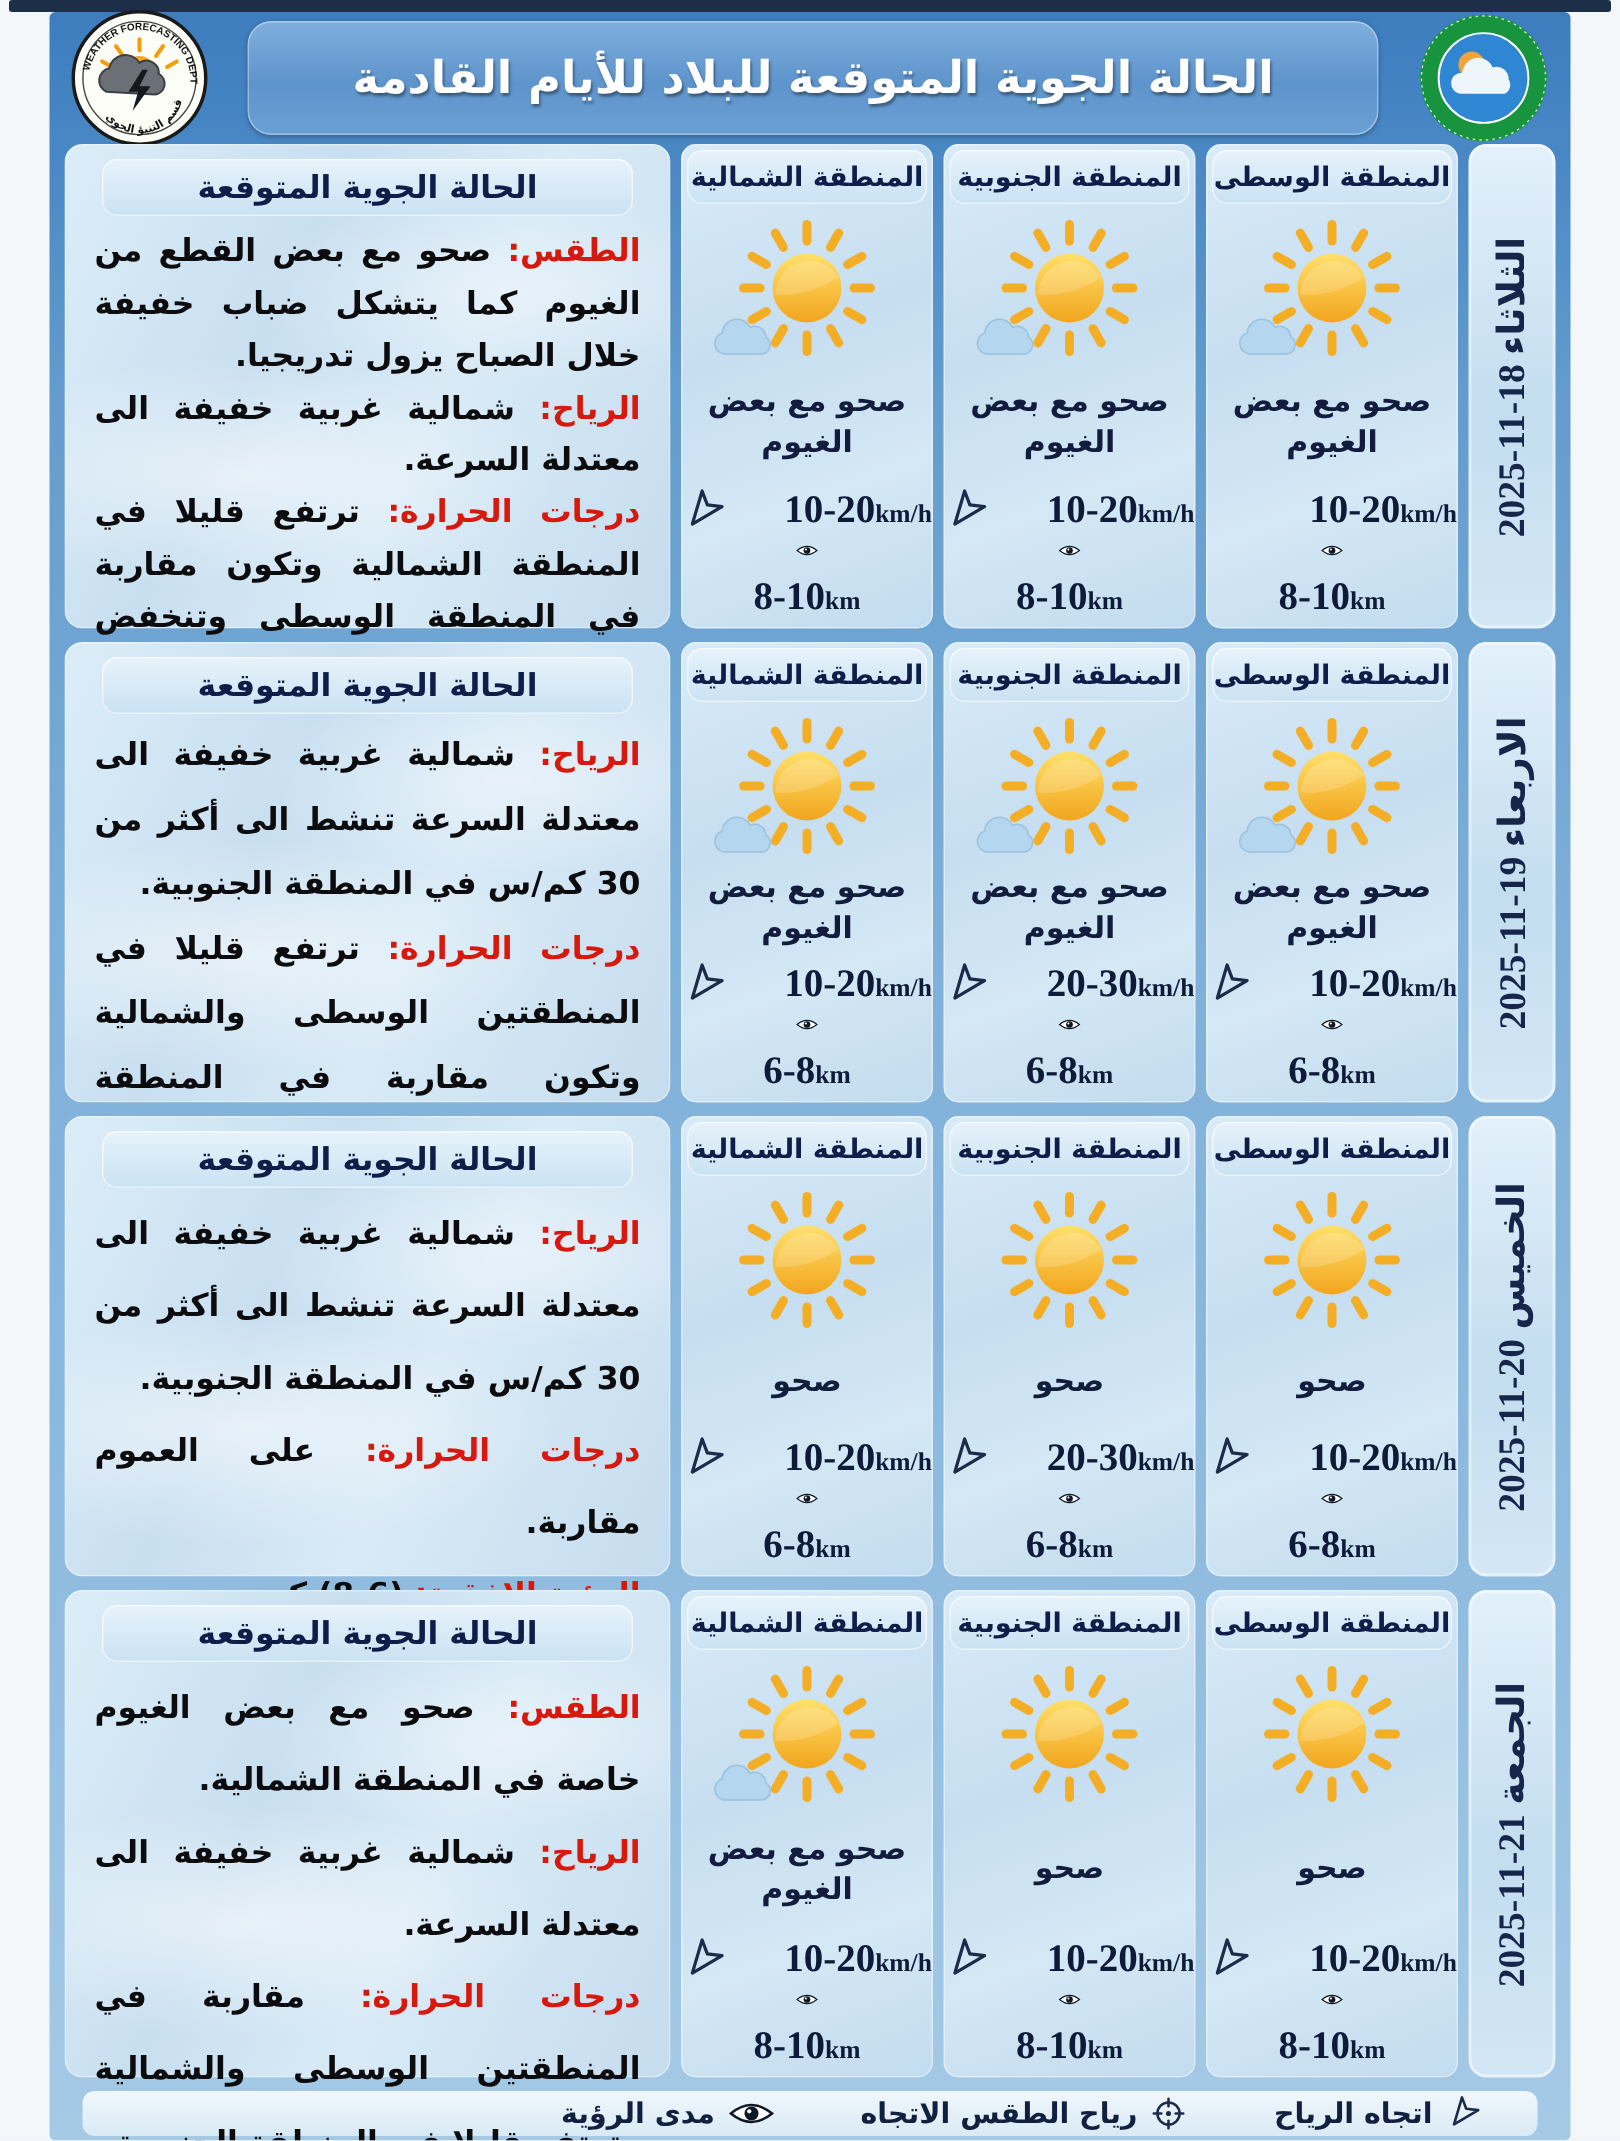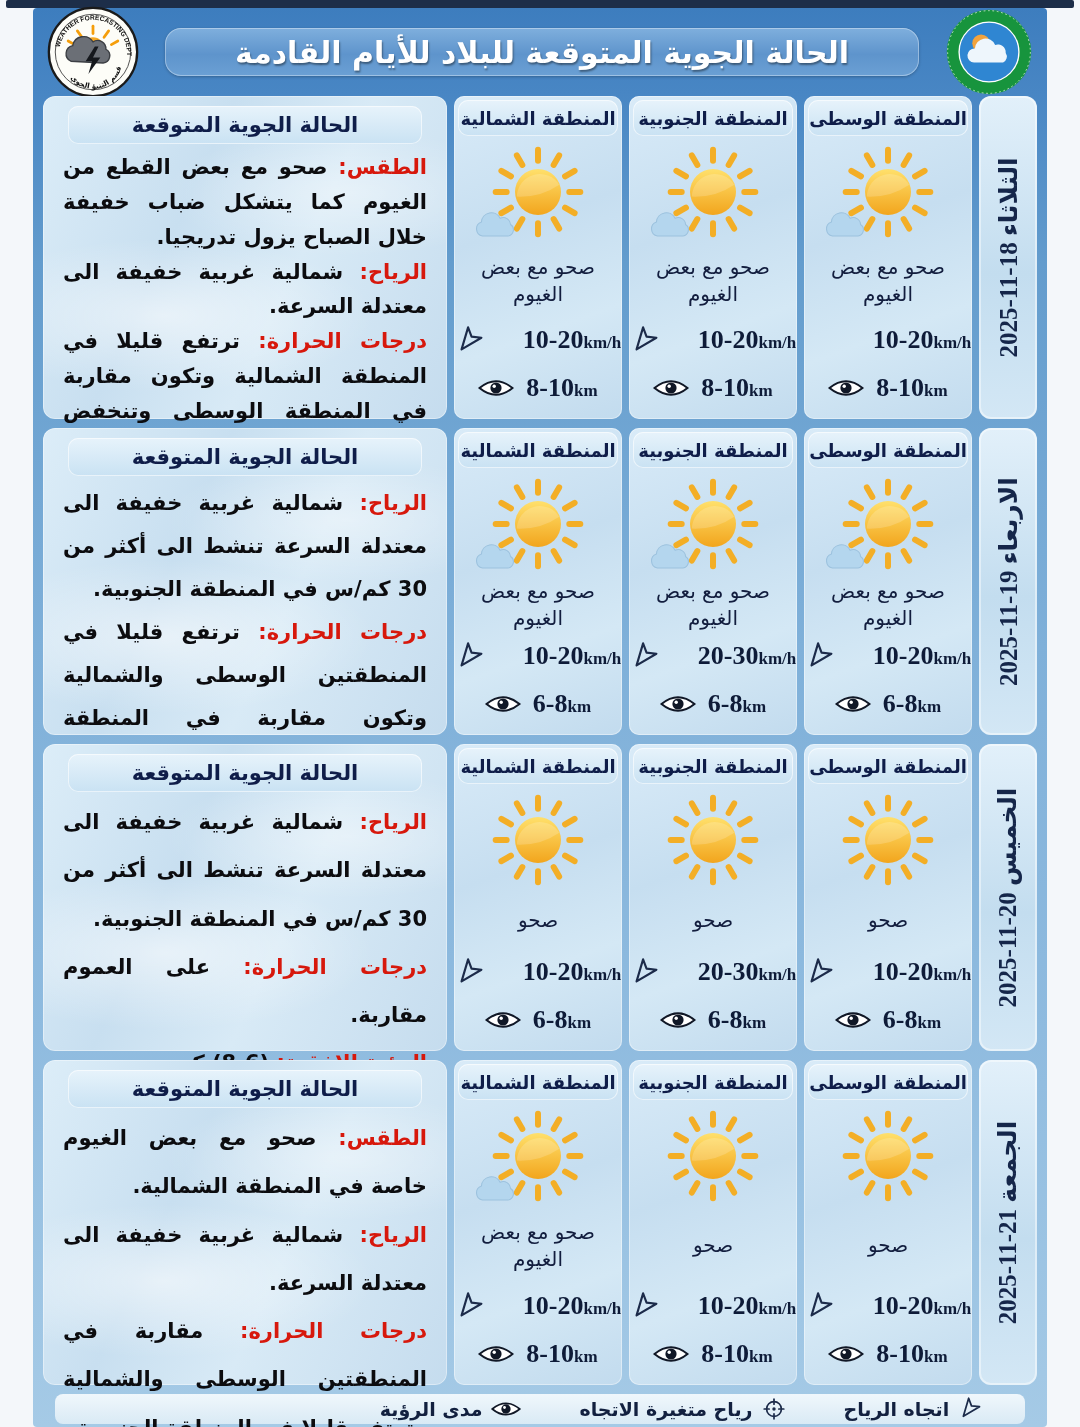--- a/index.html
+++ b/index.html
@@ -5,21 +5,21 @@
   html,body{margin:0;padding:0;}
   body{background:#eef2f6;font-family:"DejaVu Sans",sans-serif;}
   .page{position:relative;width:1080px;height:1427px;background:#f4f7fa;overflow:hidden;margin:0 auto;}
   .top-strip{position:absolute;top:0;left:6px;right:6px;height:8px;background:#1d2e49;border-radius:2px;}
   .frame{position:absolute;top:8px;left:33px;width:1014px;height:1419px;border-radius:4px;
     background:linear-gradient(180deg,#3d7dbe 0%,#4886c4 6%,#639ccd 18%,#7fb0d9 45%,#8fbbdf 72%,#a5cae6 100%);
     box-sizing:border-box;padding:0 10px;}
   
   .title-bar{height:88px;display:flex;align-items:center;justify-content:space-between;padding:0 4px;direction:ltr;}
   .logo{flex:none;}
-  .title-box{flex:1;margin:0 26px;height:48px;border-radius:16px;
+  .title-box{flex:1;margin:0 26px;height:76px;border-radius:16px;
     background:linear-gradient(180deg,#7fafdd 0%,#5e94cc 55%,#6ba0d4 100%);
     box-shadow:inset 0 0 0 1px rgba(255,255,255,.35),0 1px 3px rgba(0,0,0,.25);
     display:flex;align-items:center;justify-content:center;text-align:right;}
   .title-box span{color:#fff;font-weight:bold;font-size:30px;text-shadow:1px 2px 2px rgba(0,0,0,.4);}
   
   .day-row{display:flex;direction:rtl;gap:7px;margin-bottom:9px;}
   .day-0{height:323px;}.day-1{height:307px;}.day-2{height:307px;}.day-3{height:325px;}
   .date-tab{flex:none;width:58px;border-radius:12px;
     background:linear-gradient(180deg,#e2f0fa 0%,#c3ddef 55%,#d3e7f5 100%);
     box-shadow:inset 0 0 0 2px rgba(255,255,255,.45);
@@ -31,24 +31,24 @@
     box-shadow:inset 0 0 0 1px rgba(255,255,255,.4);}
   .card-header{flex:none;margin:4px;height:36px;border-radius:10px;
     background:linear-gradient(180deg,#e7f3fb 0%,#c9e2f3 100%);
     box-shadow:inset 0 0 0 1px rgba(255,255,255,.6);
     display:flex;align-items:center;justify-content:center;}
   .card-header span{font-weight:bold;font-size:18px;color:#0f1d49;white-space:nowrap;}
   .icon-zone{flex:none;height:104px;display:flex;align-items:center;justify-content:center;position:relative;}
   .sun-svg{width:92px;height:92px;}
   .cloud-svg{position:absolute;width:52px;height:34px;left:16px;bottom:4px;}
   .cond{flex:1;display:flex;align-items:center;justify-content:center;text-align:center;
-    font-weight:normal;font-size:20px;color:#121d3e;line-height:1.35;padding:0 8px;}
+    font-weight:bold;font-size:20px;color:#121d3e;line-height:1.35;padding:0 8px;}
   .metric{flex:none;display:flex;align-items:center;justify-content:center;direction:ltr;gap:7px;}
   .wind-row{height:46px;gap:41px;}
-  .vis-row{height:50px;margin-bottom:6px;gap:12px;}
+  .vis-row{height:50px;margin-bottom:6px;gap:12px;flex-direction:column;}
   .metric .group{direction:ltr;display:inline-flex;align-items:baseline;}
   .num{font-family:"Liberation Serif","DejaVu Serif",serif;font-weight:bold;font-size:26px;color:#0e1b38;}
   .unit{font-family:"Liberation Serif","DejaVu Serif",serif;font-weight:bold;font-size:17px;color:#0e1b38;}
   .arrow-svg{width:27px;height:27px;transform:rotate(218deg);}
   .metric[data-arrow="false"] .arrow-svg{visibility:hidden;}
   .eye-svg{width:36px;height:22px;}
   
   .forecast-panel{flex:1;border-radius:12px;box-sizing:border-box;padding:6px 14px 4px;
     background:
       radial-gradient(ellipse 300px 110px at 30% 68%,rgba(255,255,255,.55),rgba(255,255,255,0) 70%),
@@ -629,21 +629,21 @@
       <div class="legend-item">
         <svg class="legend-arrow">
             <use href="#sym-arrow"></use>
           </svg>
         <span>اتجاه الرياح</span>
       </div>
       <div class="legend-item">
         <svg class="legend-compass">
             <use href="#sym-compass"></use>
           </svg>
-        <span>رياح متغيرة الاتجاه</span>
+        <span>رياح الطقس الاتجاه</span>
       </div>
       <div class="legend-item">
         <svg class="legend-eye">
             <use href="#sym-eye"></use>
           </svg>
         <span>مدى الرؤية</span>
       </div>
     </footer>
 
   </div>

